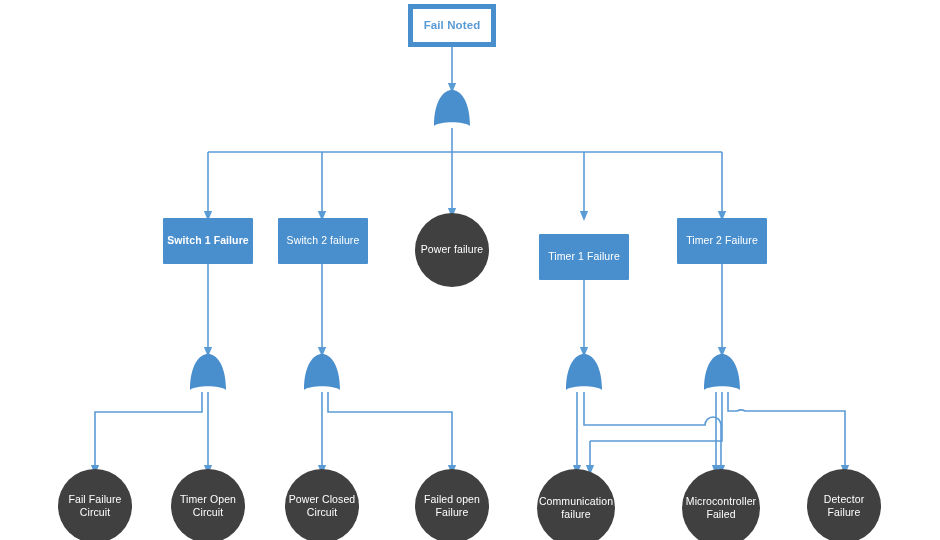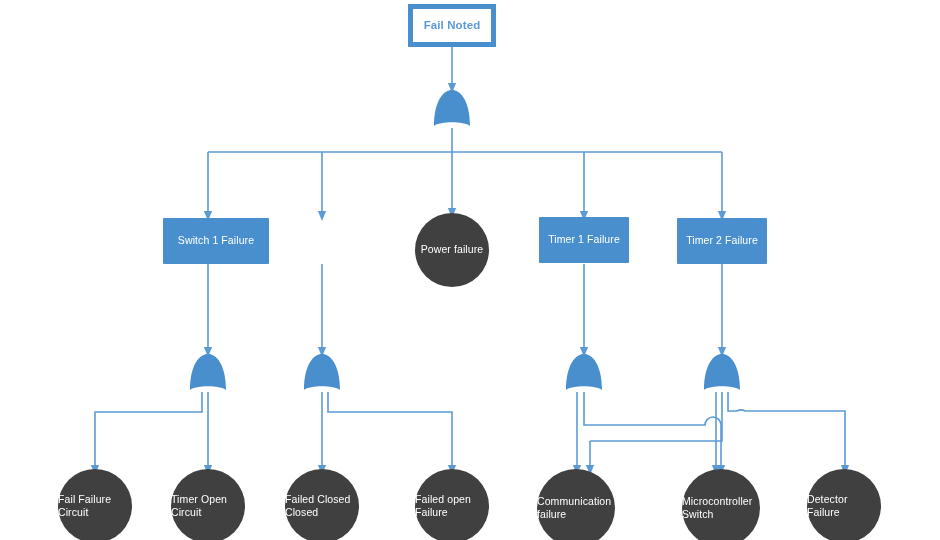--- a/index.html
+++ b/index.html
@@ -20,20 +20,21 @@
     left: 0; top: 0;
     width: 940px;
     height: 540px;
   }
   .node {
     position: absolute;
     box-sizing: border-box;
     display: flex;
     align-items: center;
     justify-content: center;
+    text-align: center;
     color: #ffffff;
     font-size: 10.5px;
     line-height: 1.25;
     letter-spacing: 0.1px;
     z-index: 3;
   }
   .node.rect {
     background: #4a8fcd;
     border-radius: 1px;
   }
@@ -141,58 +142,61 @@
       <path d="M3,38 C3,12 13,2 21,2 C29,2 39,12 39,38 C33,33 9,33 3,38 Z" fill="#4a8fcd"></path>
     </svg>
   </div>
 
   <div class="gate" style="left:701px; top:352px; width:42px; height:42px;">
     <svg viewBox="0 0 42 42" width="42" height="42">
       <path d="M3,38 C3,12 13,2 21,2 C29,2 39,12 39,38 C33,33 9,33 3,38 Z" fill="#4a8fcd"></path>
     </svg>
   </div>
 
-  <div class="node rect" style="left:163px; top:218px; width:106px; height:46px;">
+  <div class="node rect" style="left:163px; top:218px; width:90px; height:46px;font-weight:bold;">
     <span>Switch 1 Failure</span>
   </div>
 
-
-  <div class="node rect" style="left:539px; top:217px; width:90px; height:46px;">
+  <div class="node rect" style="left:278px; top:218px; width:90px; height:46px;">
+    <span>Switch 2 failure</span>
+  </div>
+
+  <div class="node rect" style="left:539px; top:234px; width:90px; height:46px;">
     <span>Timer 1 Failure</span>
   </div>
 
   <div class="node rect" style="left:677px; top:218px; width:90px; height:46px;">
     <span>Timer 2 Failure</span>
   </div>
 
   <div class="node circle" style="left:415px; top:213px; width:74px; height:74px;">
     <span>Power failure</span>
   </div>
 
   <div class="node circle" style="left:58px; top:469px; width:74px; height:74px;">
     <span>Fail Failure Circuit</span>
   </div>
 
   <div class="node circle" style="left:171px; top:469px; width:74px; height:74px;">
     <span>Timer Open Circuit</span>
   </div>
 
   <div class="node circle" style="left:285px; top:469px; width:74px; height:74px;">
-    <span>Failed Closed Closed</span>
+    <span>Power Closed Circuit</span>
   </div>
 
   <div class="node circle" style="left:415px; top:469px; width:74px; height:74px;">
     <span>Failed open Failure</span>
   </div>
 
   <div class="node circle" style="left:537px; top:469px; width:78px; height:78px;">
     <span>Communication failure</span>
   </div>
 
   <div class="node circle" style="left:682px; top:469px; width:78px; height:78px;">
-    <span>Microcontroller Switch</span>
+    <span>Microcontroller Failed</span>
   </div>
 
   <div class="node circle" style="left:807px; top:469px; width:74px; height:74px;">
     <span>Detector Failure</span>
   </div>
 
 </div>
 
 </body></html>

